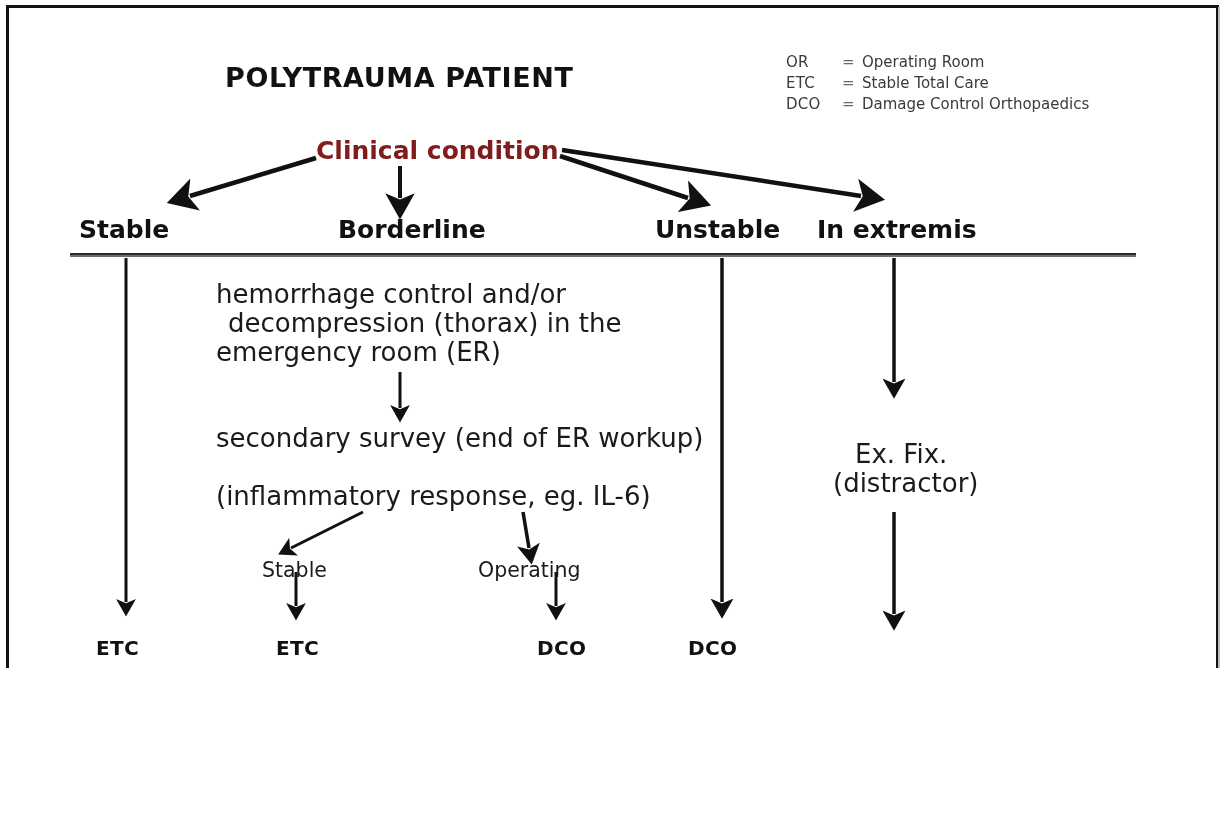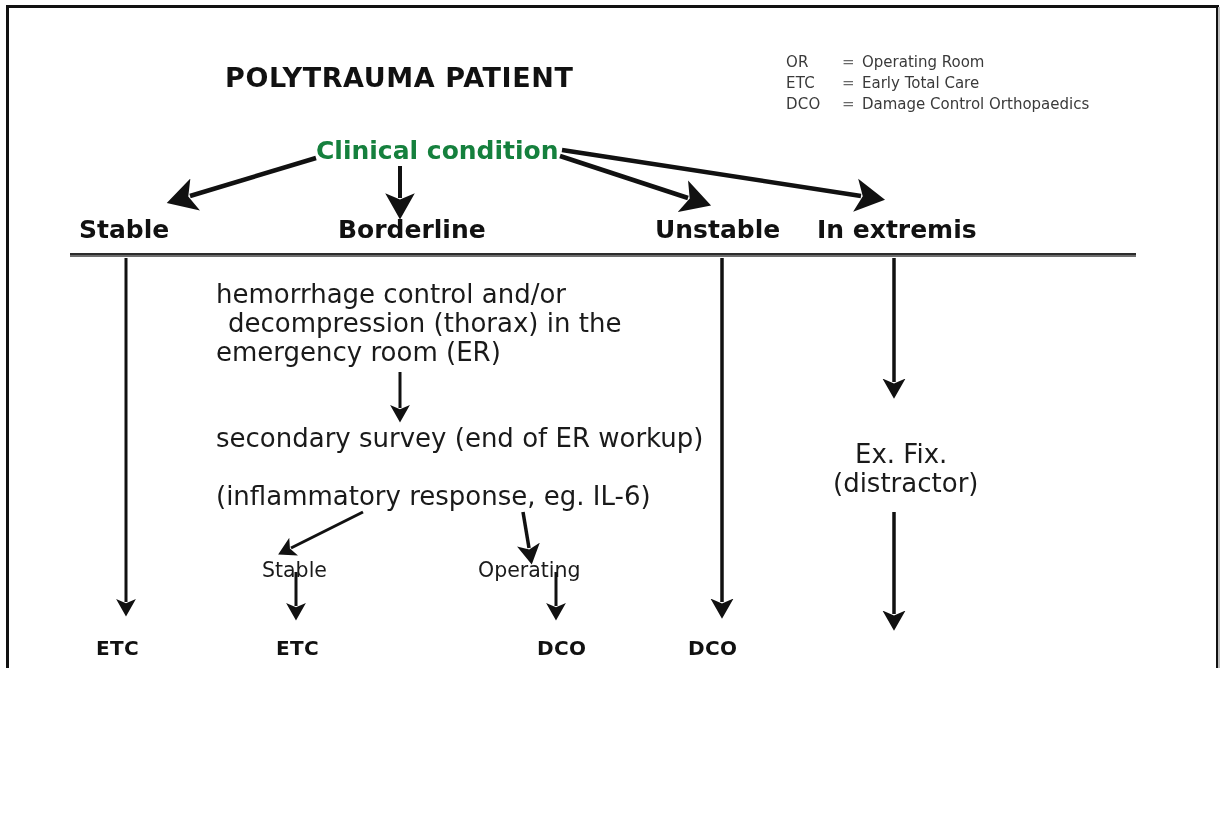--- a/index.html
+++ b/index.html
@@ -44,21 +44,21 @@
   .title {
     font-weight: bold;
     font-size: 27px;
     letter-spacing: 0.6px;
     color: #111;
     white-space: nowrap;
   }
   .node-bold {
     font-weight: bold;
     font-size: 25px;
-    color: #15803d;
+    color: #7f1d1d;
     white-space: nowrap;
   }
   .col-head {
     font-weight: bold;
     font-size: 25px;
     color: #111;
     white-space: nowrap;
   }
   .body-text {
     font-size: 26px;
@@ -134,21 +134,21 @@
     <table>
       <tbody>
           <tr>
         <td class="abbr">OR</td>
         <td class="eq">=</td>
         <td class="def">Operating Room</td>
       </tr>
       <tr>
         <td class="abbr">ETC</td>
         <td class="eq">=</td>
-        <td class="def">Early Total Care</td>
+        <td class="def">Stable Total Care</td>
       </tr>
       <tr>
         <td class="abbr">DCO</td>
         <td class="eq">=</td>
         <td class="def">Damage Control Orthopaedics</td>
       </tr>
     </tbody>
       </table>
   </div>
 

